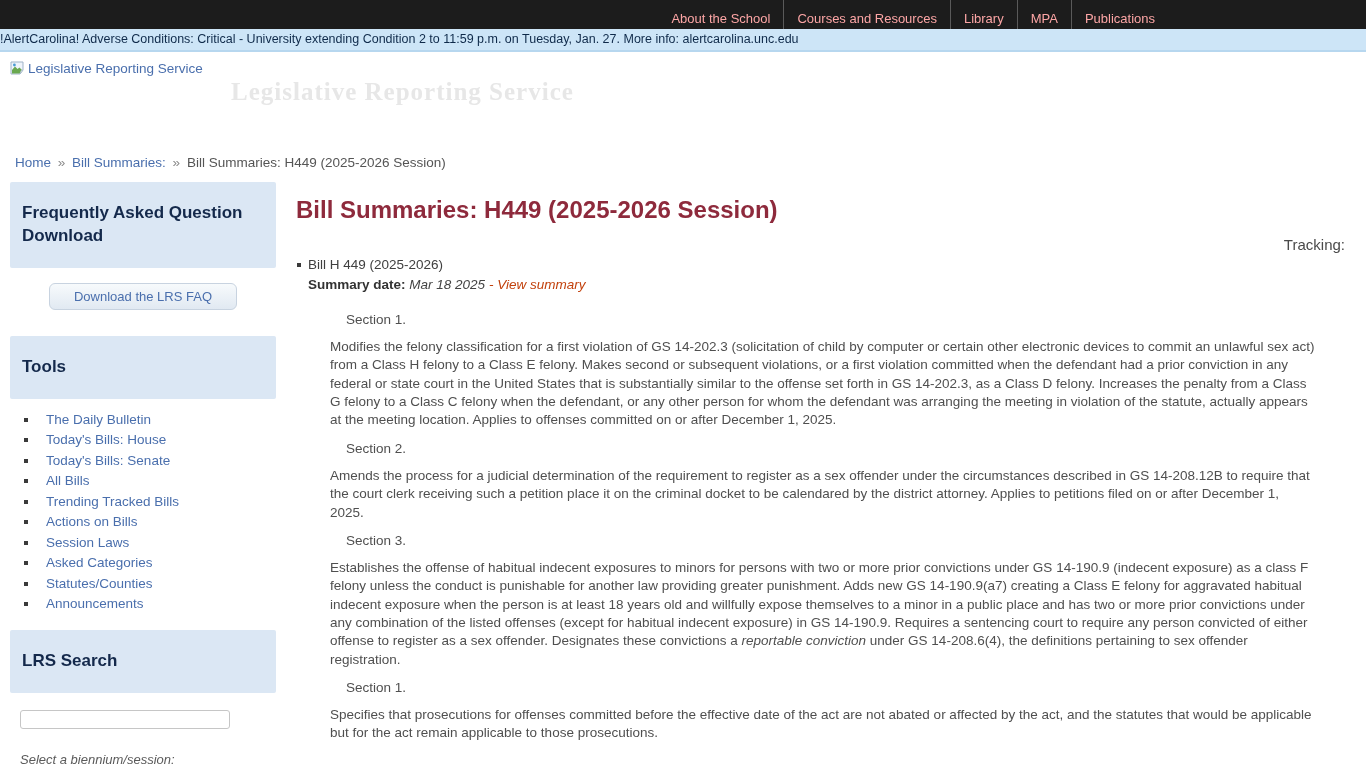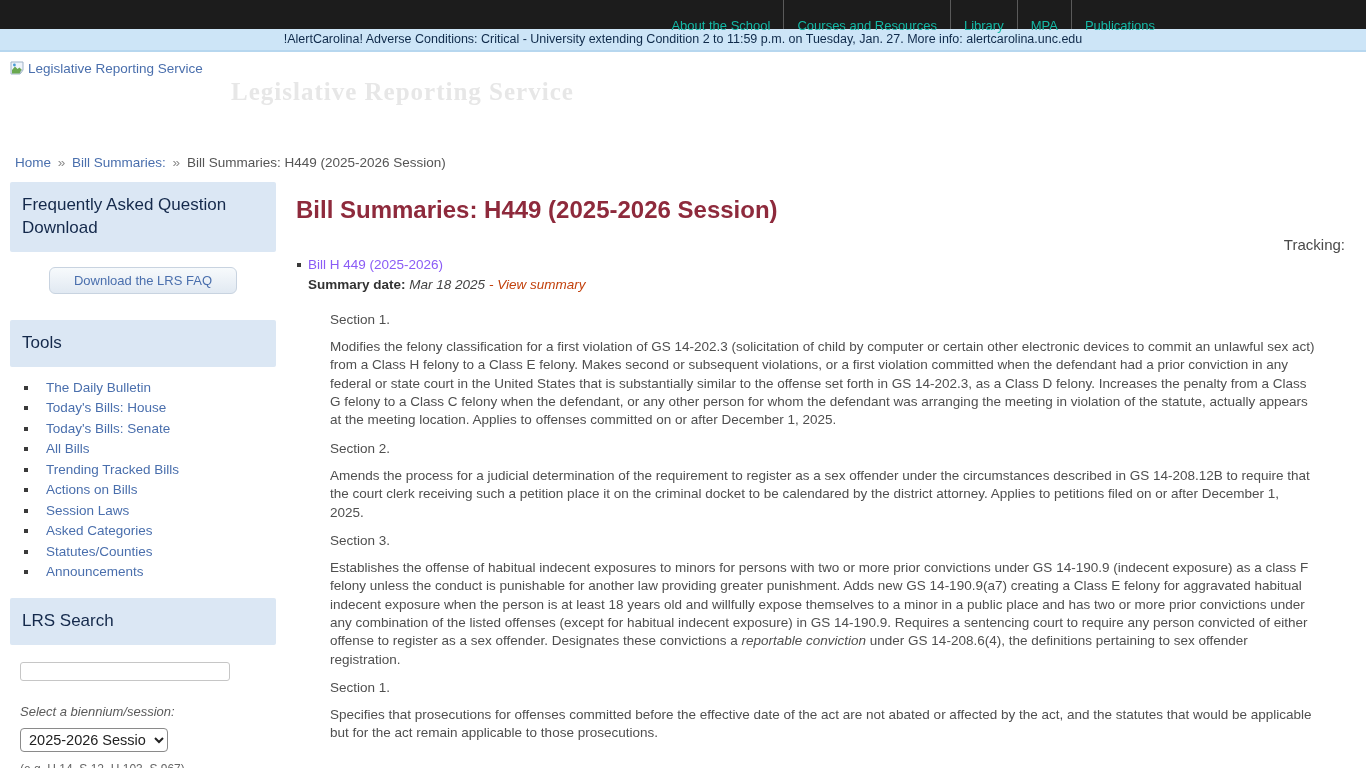--- a/index.html
+++ b/index.html
@@ -5,62 +5,62 @@
   * { box-sizing: border-box; }
   html,body { margin:0; padding:0; }
   body {
     width:1366px; height:768px; overflow:hidden;
     background:#fff;
     font-family:"Liberation Sans", sans-serif;
   }
   
   .topbar { height:29px; background:#1c1c1c; display:flex; justify-content:flex-end; align-items:center; padding-right:198px; }
   .topnav { display:flex; height:100%; }
-  .topnav a { color:#14b8a6; font-size:13px; line-height:29px; padding:11px 13px; text-decoration:none; border-left:1px solid #5a5a5a; cursor:pointer; }
+  .topnav a { color:#fca5a5; font-size:13px; line-height:29px; padding:4px 13px; text-decoration:none; border-left:1px solid #5a5a5a; cursor:pointer; }
   .topnav a:first-child { border-left:none; }
   
-  .alertbar { height:23px; background:#cde5f7; border-bottom:2px solid #b7d7ef; text-align:center; }
+  .alertbar { height:23px; background:#cde5f7; border-bottom:2px solid #b7d7ef; text-align:left; }
   .alertbar span { font-size:12.5px; line-height:21px; color:#0f2a4a; }
   
   .header { height:103px; position:relative; background:#fff; }
   .logo { position:absolute; top:9px; left:10px; display:flex; align-items:center; gap:2px; text-decoration:none; cursor:pointer; }
   .logo-text { color:#4a6fad; font-size:13.5px; }
   .watermark { position:absolute; left:231px; top:26px; font-family:"Liberation Serif", serif; font-weight:bold; font-size:25px; color:#e7e7e7; letter-spacing:1px; }
   
   .breadcrumb { padding:0 0 12px 15px; font-size:13.5px; color:#555; }
   .breadcrumb a { color:#4a6fad; text-decoration:none; cursor:pointer; }
   .breadcrumb .sep { color:#8a8a8a; padding:0 3px; }
   
   .content-row { display:flex; align-items:flex-start; padding:0 10px; }
   .sidebar { flex:0 0 266px; width:266px; }
-  .side-head { background:#dbe7f4; color:#14294b; font-weight:normal; font-size:17px; padding:12px 12px; border-radius:2px; line-height:1.35; }
+  .side-head { background:#dbe7f4; color:#14294b; font-weight:bold; font-size:17px; padding:20px 12px; border-radius:2px; line-height:1.35; }
   .faq-btn { display:block; margin:15px auto 26px; padding:5px 24px; font-size:13px; color:#4a6fad; background:linear-gradient(#f7fafc,#e1e9f2); border:1px solid #c8d3e0; border-radius:6px; cursor:pointer; font-family:inherit; }
   .tools-list { list-style:none; margin:14px 0 20px; padding:0 0 0 14px; }
   .tools-list li { position:relative; padding-left:22px; margin:0 0 7px; font-size:13.5px; line-height:14px; height:13px; margin-bottom:7.5px; }
   .tools-list li { margin-bottom:7.5px; }
   .tools-list li::before { content:""; position:absolute; left:0; top:5px; width:4px; height:4px; background:#3a3a3a; }
   .tools-list a { color:#4a6fad; text-decoration:none; cursor:pointer; }
   .search-input { display:block; width:210px; height:19px; margin:17px 0 0 10px; border:1px solid #c6c6c6; border-radius:3px; padding:1px 5px; font-size:13px; font-family:inherit; }
   .select-label { display:block; margin:23px 0 9px 10px; font-size:13px; color:#5a5a5a;font-style:italic; }
   .biennium-select { margin-left:10px; width:148px; font-size:14.5px; padding:2px 4px; border:1px solid #8a8a8a; border-radius:4px; color:#222; background:#fff; font-family:inherit; cursor:pointer; }
   .hint { margin:10px 0 0 10px; font-size:12px; color:#666; }
   
   .main { flex:1; padding:0 10px 0 20px; }
   .page-title { margin:14px 0 0; font-size:24px; color:#8e2a3c; font-weight:bold; }
   .tracking { text-align:right; font-size:15px; color:#4a4a4a; margin:12px 1px 4px 0; }
   .bill-list { list-style:none; margin:0; padding:0; }
   .bill-list > li { position:relative; padding-left:12px; font-size:13.5px; }
   .bill-list > li::before { content:""; position:absolute; left:1px; top:6px; width:4px; height:4px; background:#3a3a3a; }
-  .bill-link { color:#8b5cf6; text-decoration:none; cursor:pointer; }
+  .bill-link { color:#404040; text-decoration:none; cursor:pointer; }
   .summary-line { margin-top:5px; color:#333; }
   .summary-line strong { color:#333; }
   .summary-line em { color:#444; }
   .summary-line a { color:#c2410c; text-decoration:none; cursor:pointer;font-style:italic; }
   .sections { margin:20px 0 0 22px; padding-right:30px; color:#4f4f4f; }
-  .sec-head { margin:0 0 11px; font-size:13.5px; }
+  .sec-head { margin:0 16px 11px; font-size:13.5px; }
   .sec-body { margin:0 0 11px; font-size:13.5px; line-height:1.36; }
   .category-links { margin-top:22px; font-size:13.5px; }
   .category-links a, .statute-line a { color:#4a6fad; text-decoration:none; cursor:pointer; }
 </style>
 </head>
 <body>
 
 <div class="topbar">
   <nav class="topnav">
     <a>About the School</a>

